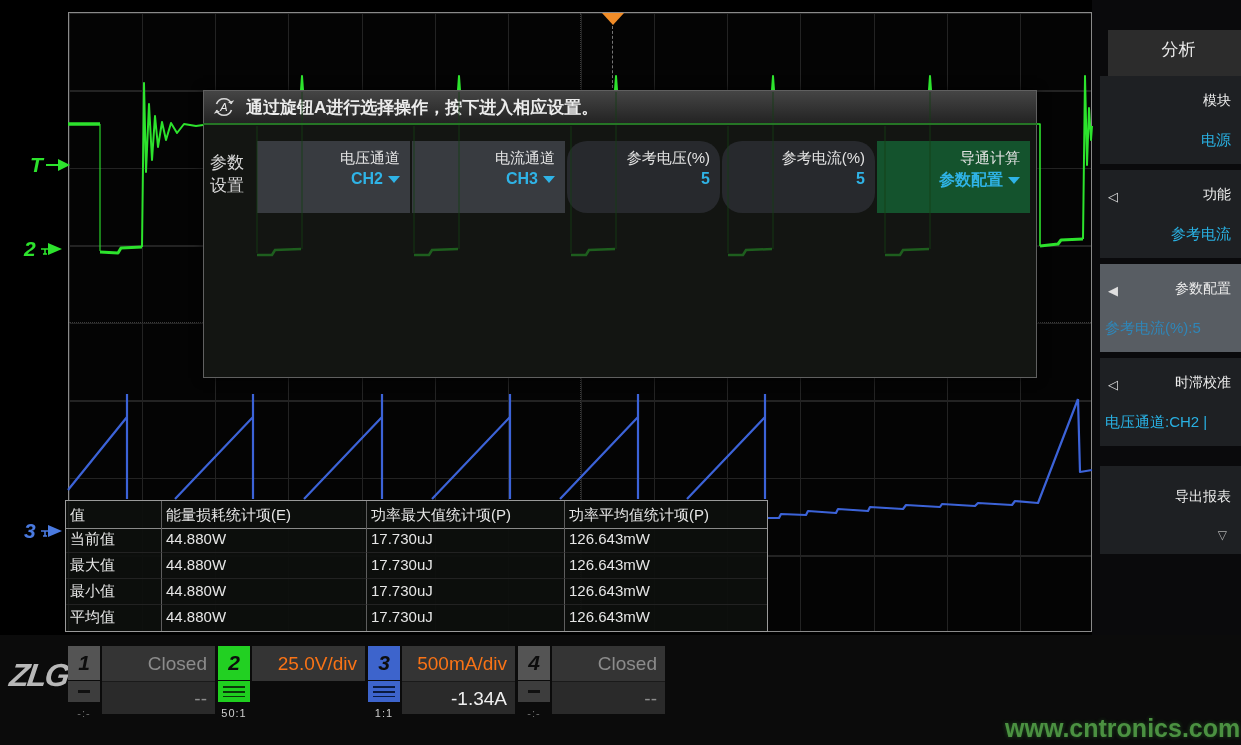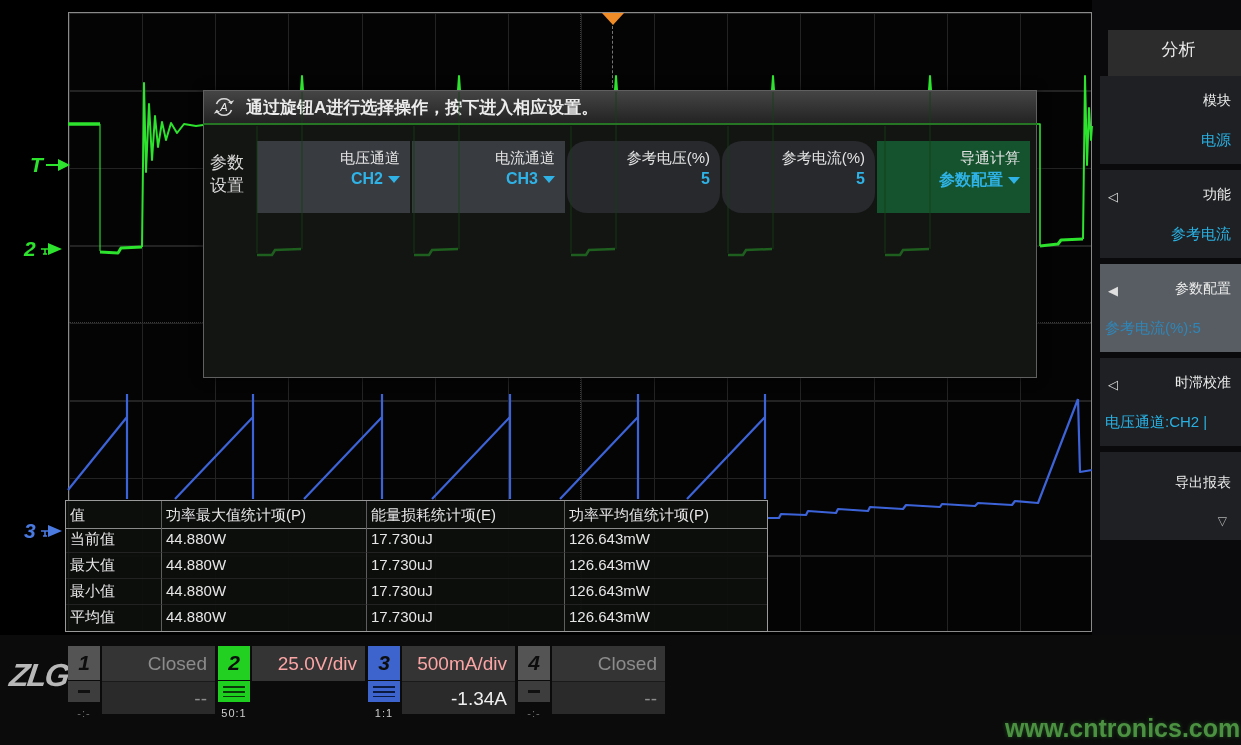--- a/index.html
+++ b/index.html
@@ -85,21 +85,21 @@
   .coup-on-g { background:#1fcf1f; }
   .coup-on-g::after { background:repeating-linear-gradient(180deg,#0a3a0a 0 2px, transparent 2px 5px); }
   .coup-on-b { background:#3d64cc; }
   .coup-on-b::after { background:repeating-linear-gradient(180deg,#0a1a40 0 2px, transparent 2px 5px); }
   .coup-off { background:#3d3d3d; }
   .coup-off::after { top:9px; height:3px; left:10px; right:10px; background:#111; }
   .num-off { background:#545454; } .num-g { background:#22d022; } .num-b { background:#3d64cc; }
   .ch-ratio { height:18px; font-size:11px; color:#cfcfcf; text-align:center; padding-top:5px; letter-spacing:1px; }
   .ratio-off { color:#6f6f6f; }
   .ch-info { position:absolute; left:34px; right:0; top:0; height:68px; }
-  .ch-primary { height:35px; background:#343434; color:#fca5a5; font-size:19px; text-align:right; padding:7px 8px 0 0; }
+  .ch-primary { height:35px; background:#343434; color:#f97316; font-size:19px; text-align:right; padding:7px 8px 0 0; }
   .ch-secondary { height:33px; background:#2a2a2a; color:#f0f0f0; font-size:19px; text-align:right; padding:6px 8px 0 0; border-top:1px solid #1a1a1a; }
   .ch-off .ch-primary, .ch-off .ch-secondary { color:#8c8c8c;padding-left:39px; }
 
   .watermark { position:absolute; left:1005px; top:714px; z-index:40; color:#52a047; font-size:25px;
     font-weight:bold; opacity:.9; text-shadow:0 0 4px rgba(60,160,60,.5); }
 </style>
 </head>
 <body>
 
 <div class="screen">
@@ -184,22 +184,22 @@
               <span>参数配置</span>
               <span class="dd-icon"></span>
             </div>
         </div>
       </div>
     </div>
   </div>
 
   <div class="meas">
     <div class="hd">值</div>
+    <div class="hd">能量损耗统计项(E)</div>
     <div class="hd">功率最大值统计项(P)</div>
-    <div class="hd">能量损耗统计项(E)</div>
     <div class="hd">功率平均值统计项(P)</div>
 
     <div class="rowline">当前值</div>
     <div class="rowline">44.880W</div>
     <div class="rowline">17.730uJ</div>
     <div class="rowline">126.643mW</div>
 
     <div class="rowline">最大值</div>
     <div class="rowline">44.880W</div>
     <div class="rowline">17.730uJ</div>
@@ -272,21 +272,21 @@
       <span class="sb-label">参数配置</span>
       <span class="sb-value vl">参考电流(%):5</span>
     </div>
 
     <div class="sb-item" style="top:358px;">
       <span class="sb-arrow">◁</span>
       <span class="sb-label">时滞校准</span>
       <span class="sb-value vl">电压通道:CH2 |</span>
     </div>
 
-    <div class="sb-item" style="top:452px;padding-left:38px;">
+    <div class="sb-item" style="top:466px;padding-left:38px;">
       <span class="sb-label" style="top:22px;">导出报表</span>
       <span class="sb-chevron">▽</span>
     </div>
   </div>
 
   <div class="bottombar">
     <div class="zlg">
       <span>ZLG</span><sup>®</sup>
     </div>
 

